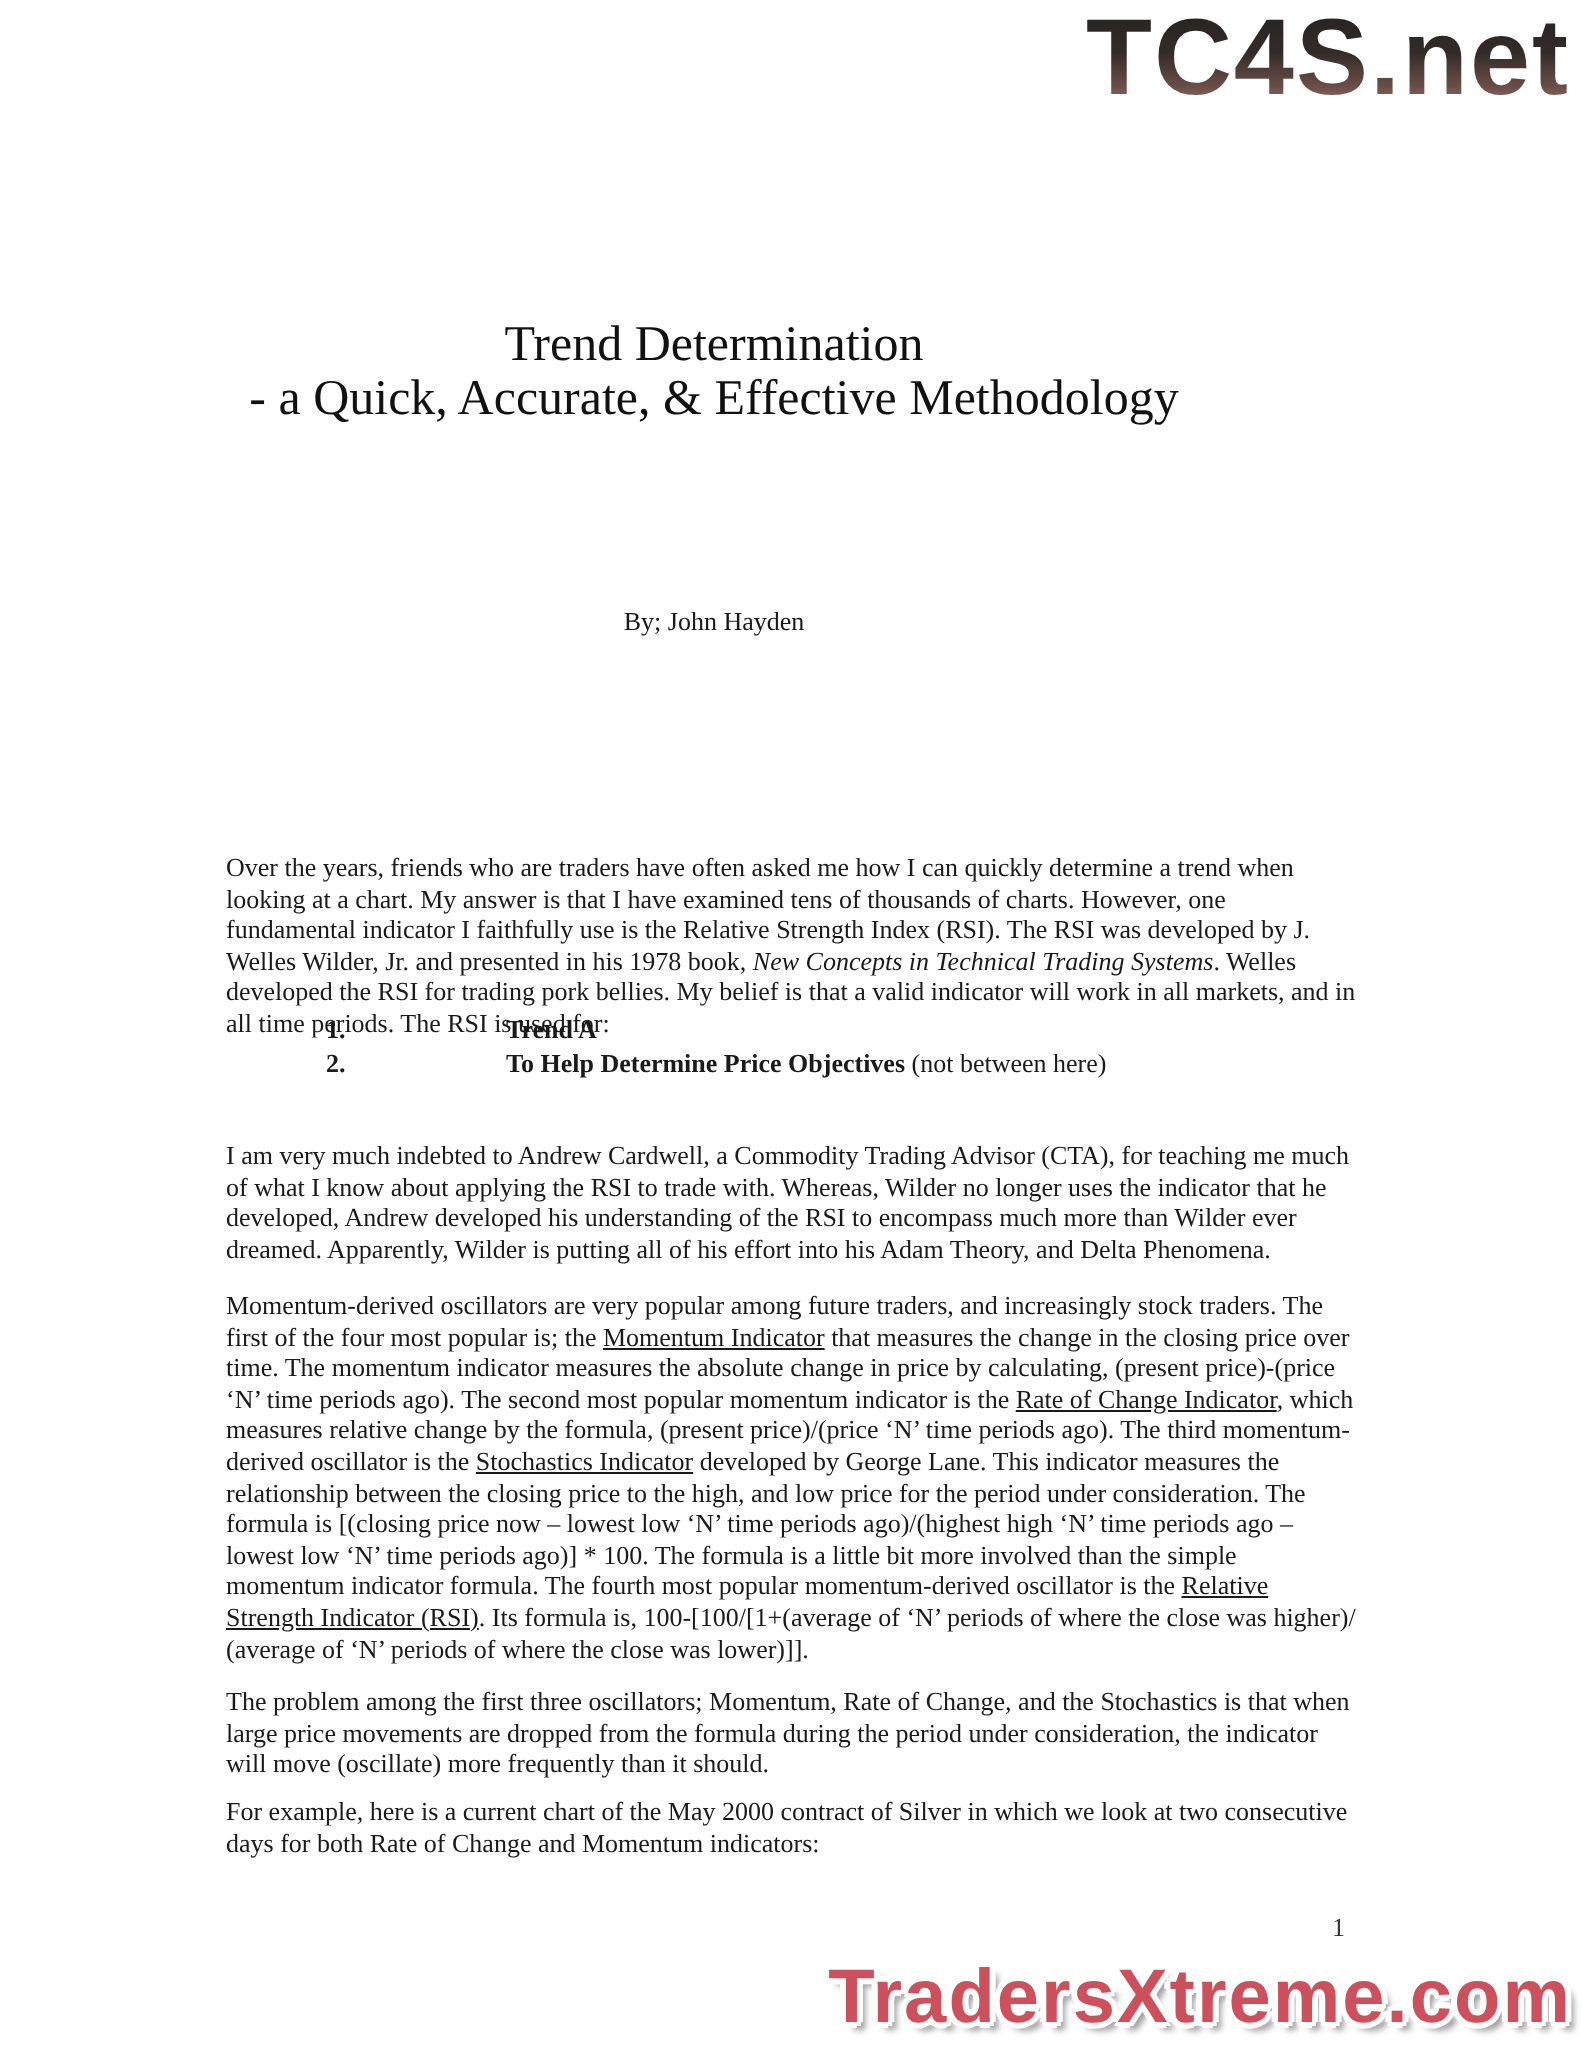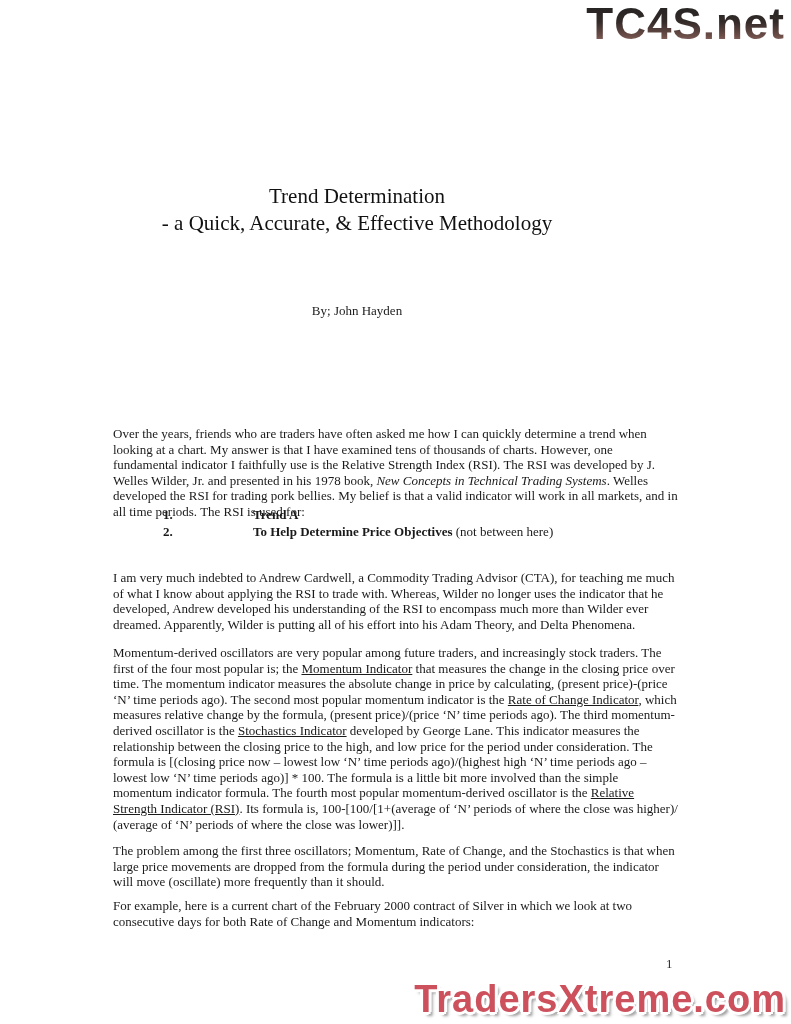--- a/index.html
+++ b/index.html
@@ -17,40 +17,40 @@
     color: #1a1a1a;
   }
 
   
   .header-logo {
     position: absolute;
     top: 2px;
     right: 6px;
     font-family: "Liberation Sans", sans-serif;
     font-weight: bold;
-    font-size: 44px;
+    font-size: 54px;
     letter-spacing: 1px;
     line-height: 1;
     background: linear-gradient(180deg, #222222 0%, #332b29 45%, #6e4f49 78%, #a0837b 100%);
     -webkit-background-clip: text;
     background-clip: text;
     color: transparent;
     text-shadow: none;
   }
 
   
   .center-col {
     position: absolute;
     left: 0;
     width: 714px;
     text-align: center;
   }
   .title {
-    top: 183px;
-    font-size: 21px;
+    top: 159px;
+    font-size: 25px;
     line-height: 27px;
     color: #111111;
   }
   .byline {
     top: 303px;
     font-size: 13px;
   }
 
   
   .para {
@@ -158,20 +158,20 @@
       <span class="list-num">2.</span><span><span class="seg-b">To Help Determine Price Objectives</span><span> (not between here)</span></span>
     </div>
   </div>
 
   <p class="para p-indebted"><span>I am very much indebted to Andrew Cardwell, a Commodity Trading Advisor (CTA), for teaching me much of what I know about applying the RSI to trade with. Whereas, Wilder no longer uses the indicator that he developed, Andrew developed his understanding of the RSI to encompass much more than Wilder ever dreamed. Apparently, Wilder is putting all of his effort into his Adam Theory, and Delta Phenomena.</span></p>
 
   <p class="para p-momentum"><span>Momentum-derived oscillators are very popular among future traders, and increasingly stock traders. The first of the four most popular is; the </span><span class="seg-u">Momentum Indicator</span><span> that measures the change in the closing price over time. The momentum indicator measures the absolute change in price by calculating,  (present price)-(price ‘N’ time periods ago). The second most popular momentum indicator is the </span><span class="seg-u">Rate of Change Indicator</span><span>, which measures relative change by the formula, (present price)/(price ‘N’ time periods ago). The third momentum-derived oscillator is the </span><span class="seg-u">Stochastics Indicator</span><span> developed by George Lane. This indicator measures the relationship between the closing price to the high, and low price for the period under consideration. The formula is [(closing price now – lowest low ‘N’ time periods ago)/(highest high ‘N’ time periods ago – lowest low ‘N’ time periods ago)] * 100. The formula is a little bit more involved than the simple momentum indicator formula. The fourth most popular momentum-derived oscillator is the </span><span class="seg-u">Relative Strength Indicator (RSI)</span><span>. Its formula is, 100-[100/[1+(average of ‘N’ periods of where the close was higher)/ (average of ‘N’ periods of where the close was lower)]].</span></p>
 
   <p class="para p-problem"><span>The problem among the first three oscillators; Momentum, Rate of Change, and the Stochastics is that when large price movements are dropped from the formula during the period under consideration, the indicator will move (oscillate) more frequently than it should.</span></p>
 
-  <p class="para p-example"><span>For example, here is a current chart of the February 2000 contract of Silver in which we look at two consecutive days for both Rate of Change and Momentum indicators:</span></p>
+  <p class="para p-example"><span>For example, here is a current chart of the May 2000 contract of Silver in which we look at two consecutive days for both Rate of Change and Momentum indicators:</span></p>
 
 
   <div class="page-number">1</div>
 
   <div class="footer-logo">TradersXtreme.com</div>
 
 </div>
 
 </body></html>

